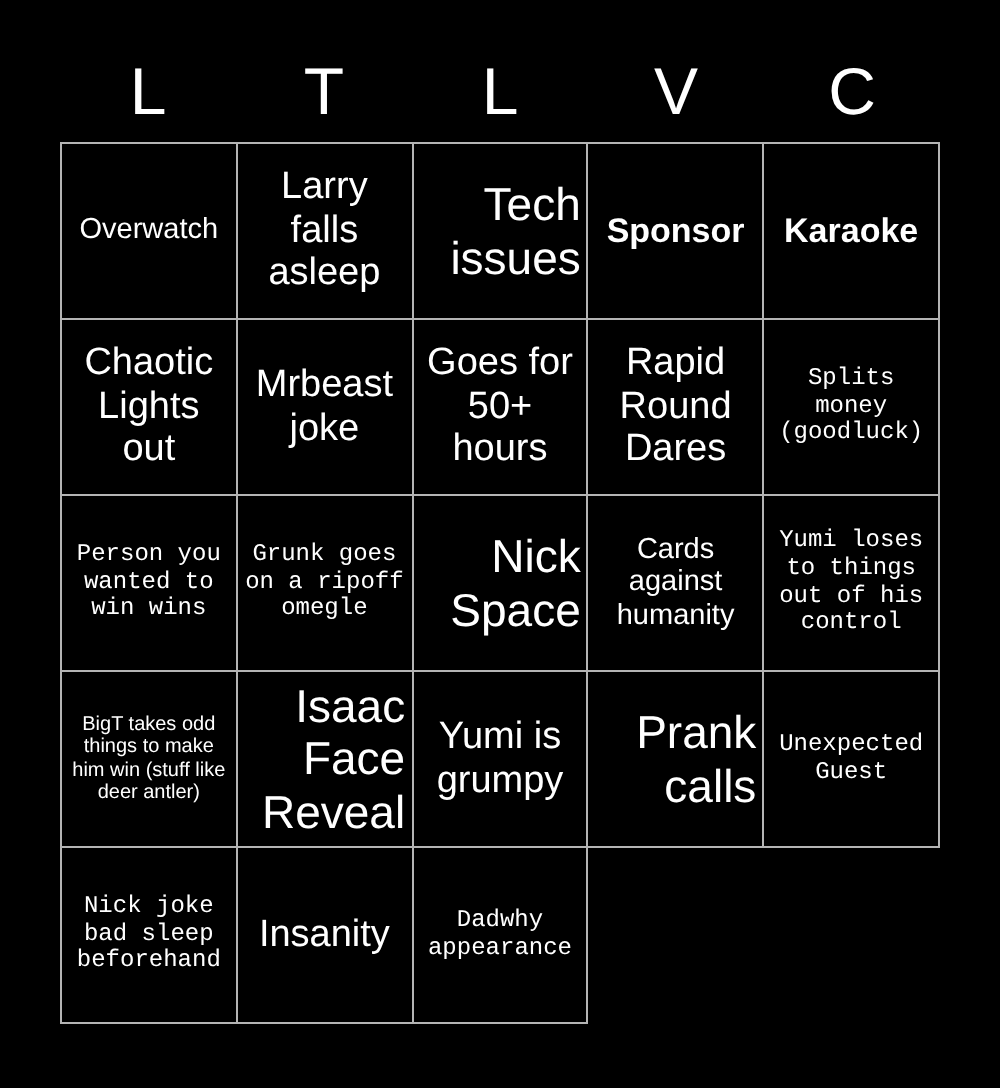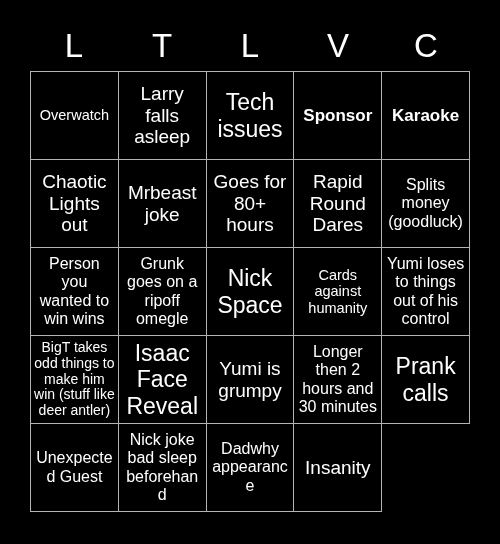--- a/index.html
+++ b/index.html
@@ -67,26 +67,26 @@
     padding: 2px 3px;
     overflow: hidden;
     line-height: 1.14;
     word-wrap: break-word;
   }
   .cell span {
     display: block;
     width: 100%;
   }
   
-  .fs-xs  { font-size: 14px; }
-  .fs-s   { font-size: 16px; }
+  .fs-xs  { font-size: 10px; }
+  .fs-s   { font-size: 12px; font-family: Liberation Mono, monospace; }
   .fs-m   { font-size: 14.5px; text-align: center; }
   .fs-l   { font-size: 17px; font-weight: bold; }
   .fs-xl  { font-size: 19px; justify-content: center; }
-  .fs-xxl { font-size: 23px; }
+  .fs-xxl { font-size: 23px; text-align: right; }
 </style>
 </head>
 <body>
 
 <div id="bingo-card">
 
   <div id="header-row">
     <div class="header-letter">L</div>
     <div class="header-letter">T</div>
     <div class="header-letter">L</div>
@@ -110,21 +110,21 @@
       <div class="cell fs-l">
         <span>Karaoke</span>
       </div>
       <div class="cell fs-xl">
         <span>Chaotic Lights out</span>
       </div>
       <div class="cell fs-xl">
         <span>Mrbeast joke</span>
       </div>
       <div class="cell fs-xl">
-        <span>Goes for 80+ hours</span>
+        <span>Goes for 50+ hours</span>
       </div>
       <div class="cell fs-xl">
         <span>Rapid Round Dares</span>
       </div>
       <div class="cell fs-s">
         <span>Splits money (goodluck)</span>
       </div>
       <div class="cell fs-s">
         <span>Person you wanted to win wins</span>
       </div>
@@ -142,33 +142,30 @@
       </div>
       <div class="cell fs-xs">
         <span>BigT takes odd things to make him win (stuff like deer antler)</span>
       </div>
       <div class="cell fs-xxl">
         <span>Isaac Face Reveal</span>
       </div>
       <div class="cell fs-xl">
         <span>Yumi is grumpy</span>
       </div>
-      <div class="cell fs-s">
-        <span>Longer then 2 hours and 30 minutes</span>
-      </div>
       <div class="cell fs-xxl">
         <span>Prank calls</span>
       </div>
       <div class="cell fs-s">
         <span>Unexpected Guest</span>
       </div>
       <div class="cell fs-s">
         <span>Nick joke bad sleep beforehand</span>
       </div>
+      <div class="cell fs-xl">
+        <span>Insanity</span>
+      </div>
       <div class="cell fs-s">
         <span>Dadwhy appearance</span>
-      </div>
-      <div class="cell fs-xl">
-        <span>Insanity</span>
       </div>
     </div>
 
 </div>
 
 </body></html>

